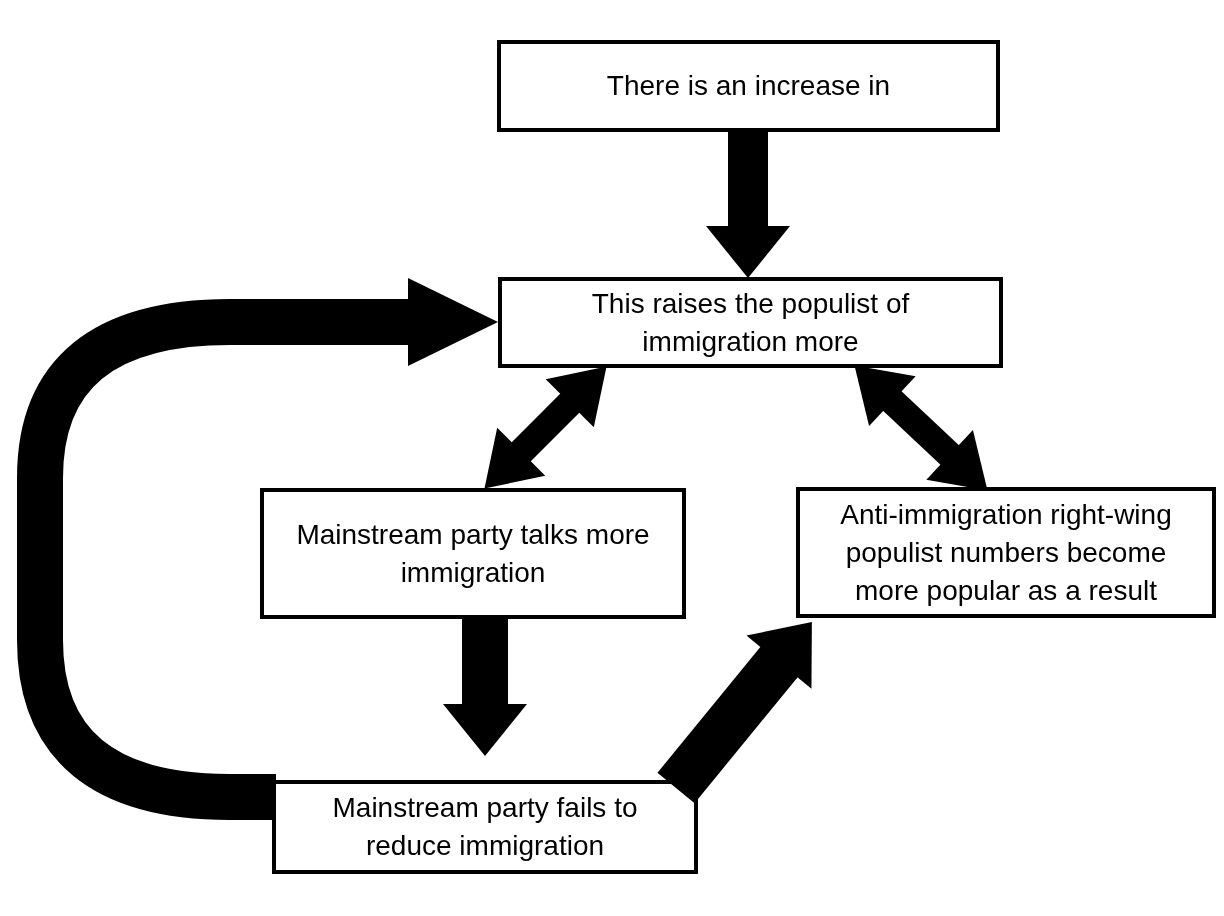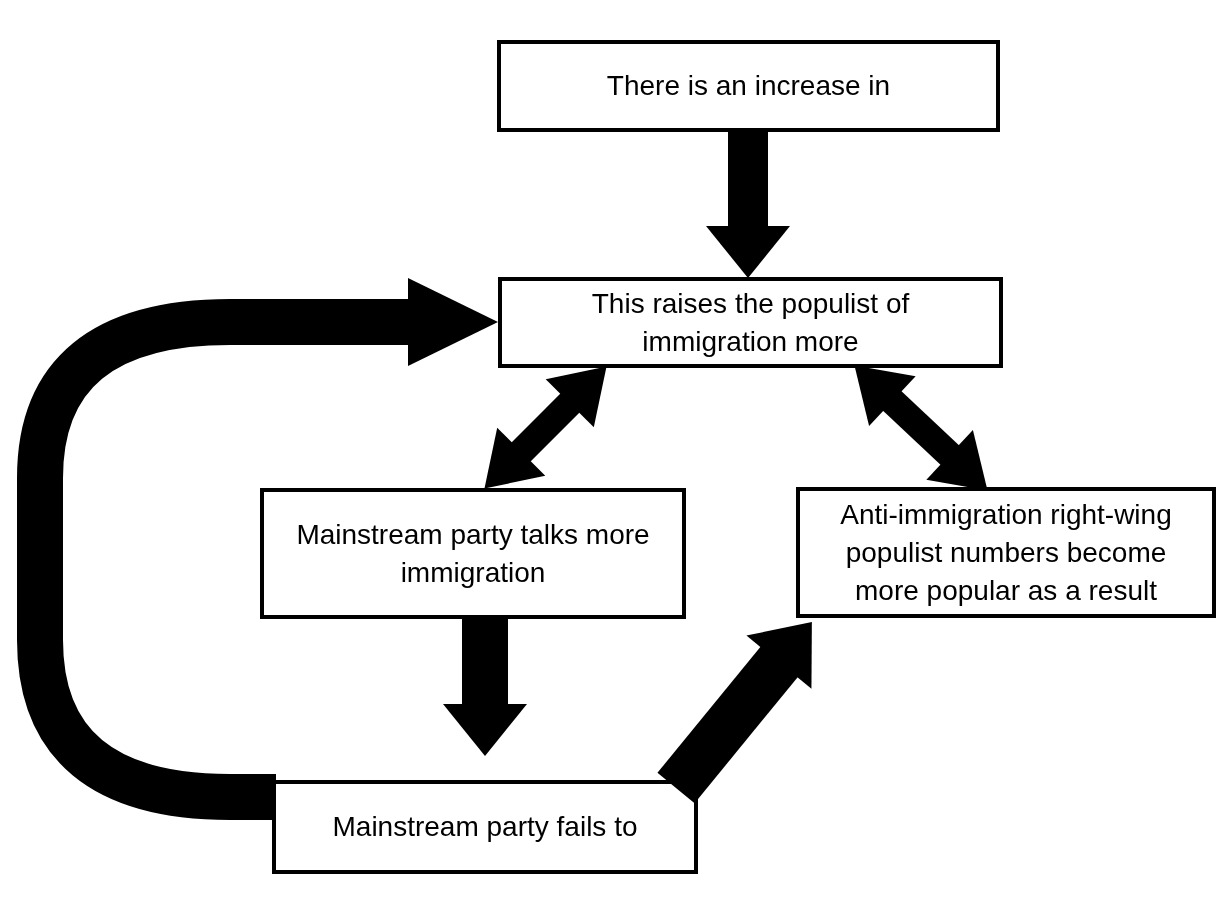--- a/index.html
+++ b/index.html
@@ -61,20 +61,21 @@
   </div>
 
   <div class="node" id="node-populist">
     <div class="line">Anti-immigration right-wing</div>
     <div class="line">populist numbers become</div>
     <div class="line">more popular as a result</div>
   </div>
 
   <div class="node" id="node-fails">
     <div class="line">Mainstream party fails to</div>
+    <div class="line">reduce immigration</div>
   </div>
 
   <svg class="arrows" viewBox="0 0 1224 916" xmlns="http://www.w3.org/2000/svg">
     <defs>
       <marker id="m-std" markerUnits="userSpaceOnUse" viewBox="-10 -50 60 100" markerWidth="60" markerHeight="100" refX="0" refY="0" orient="auto-start-reverse">
         <path d="M -8 -42 L 44 0 L -8 42 Z" fill="#000000"></path>
       </marker>
       <marker id="m-big" markerUnits="userSpaceOnUse" viewBox="-10 -50 100 100" markerWidth="100" markerHeight="100" refX="0" refY="0" orient="auto-start-reverse">
         <path d="M -6 -44 L 84 0 L -6 44 Z" fill="#000000"></path>
       </marker>

